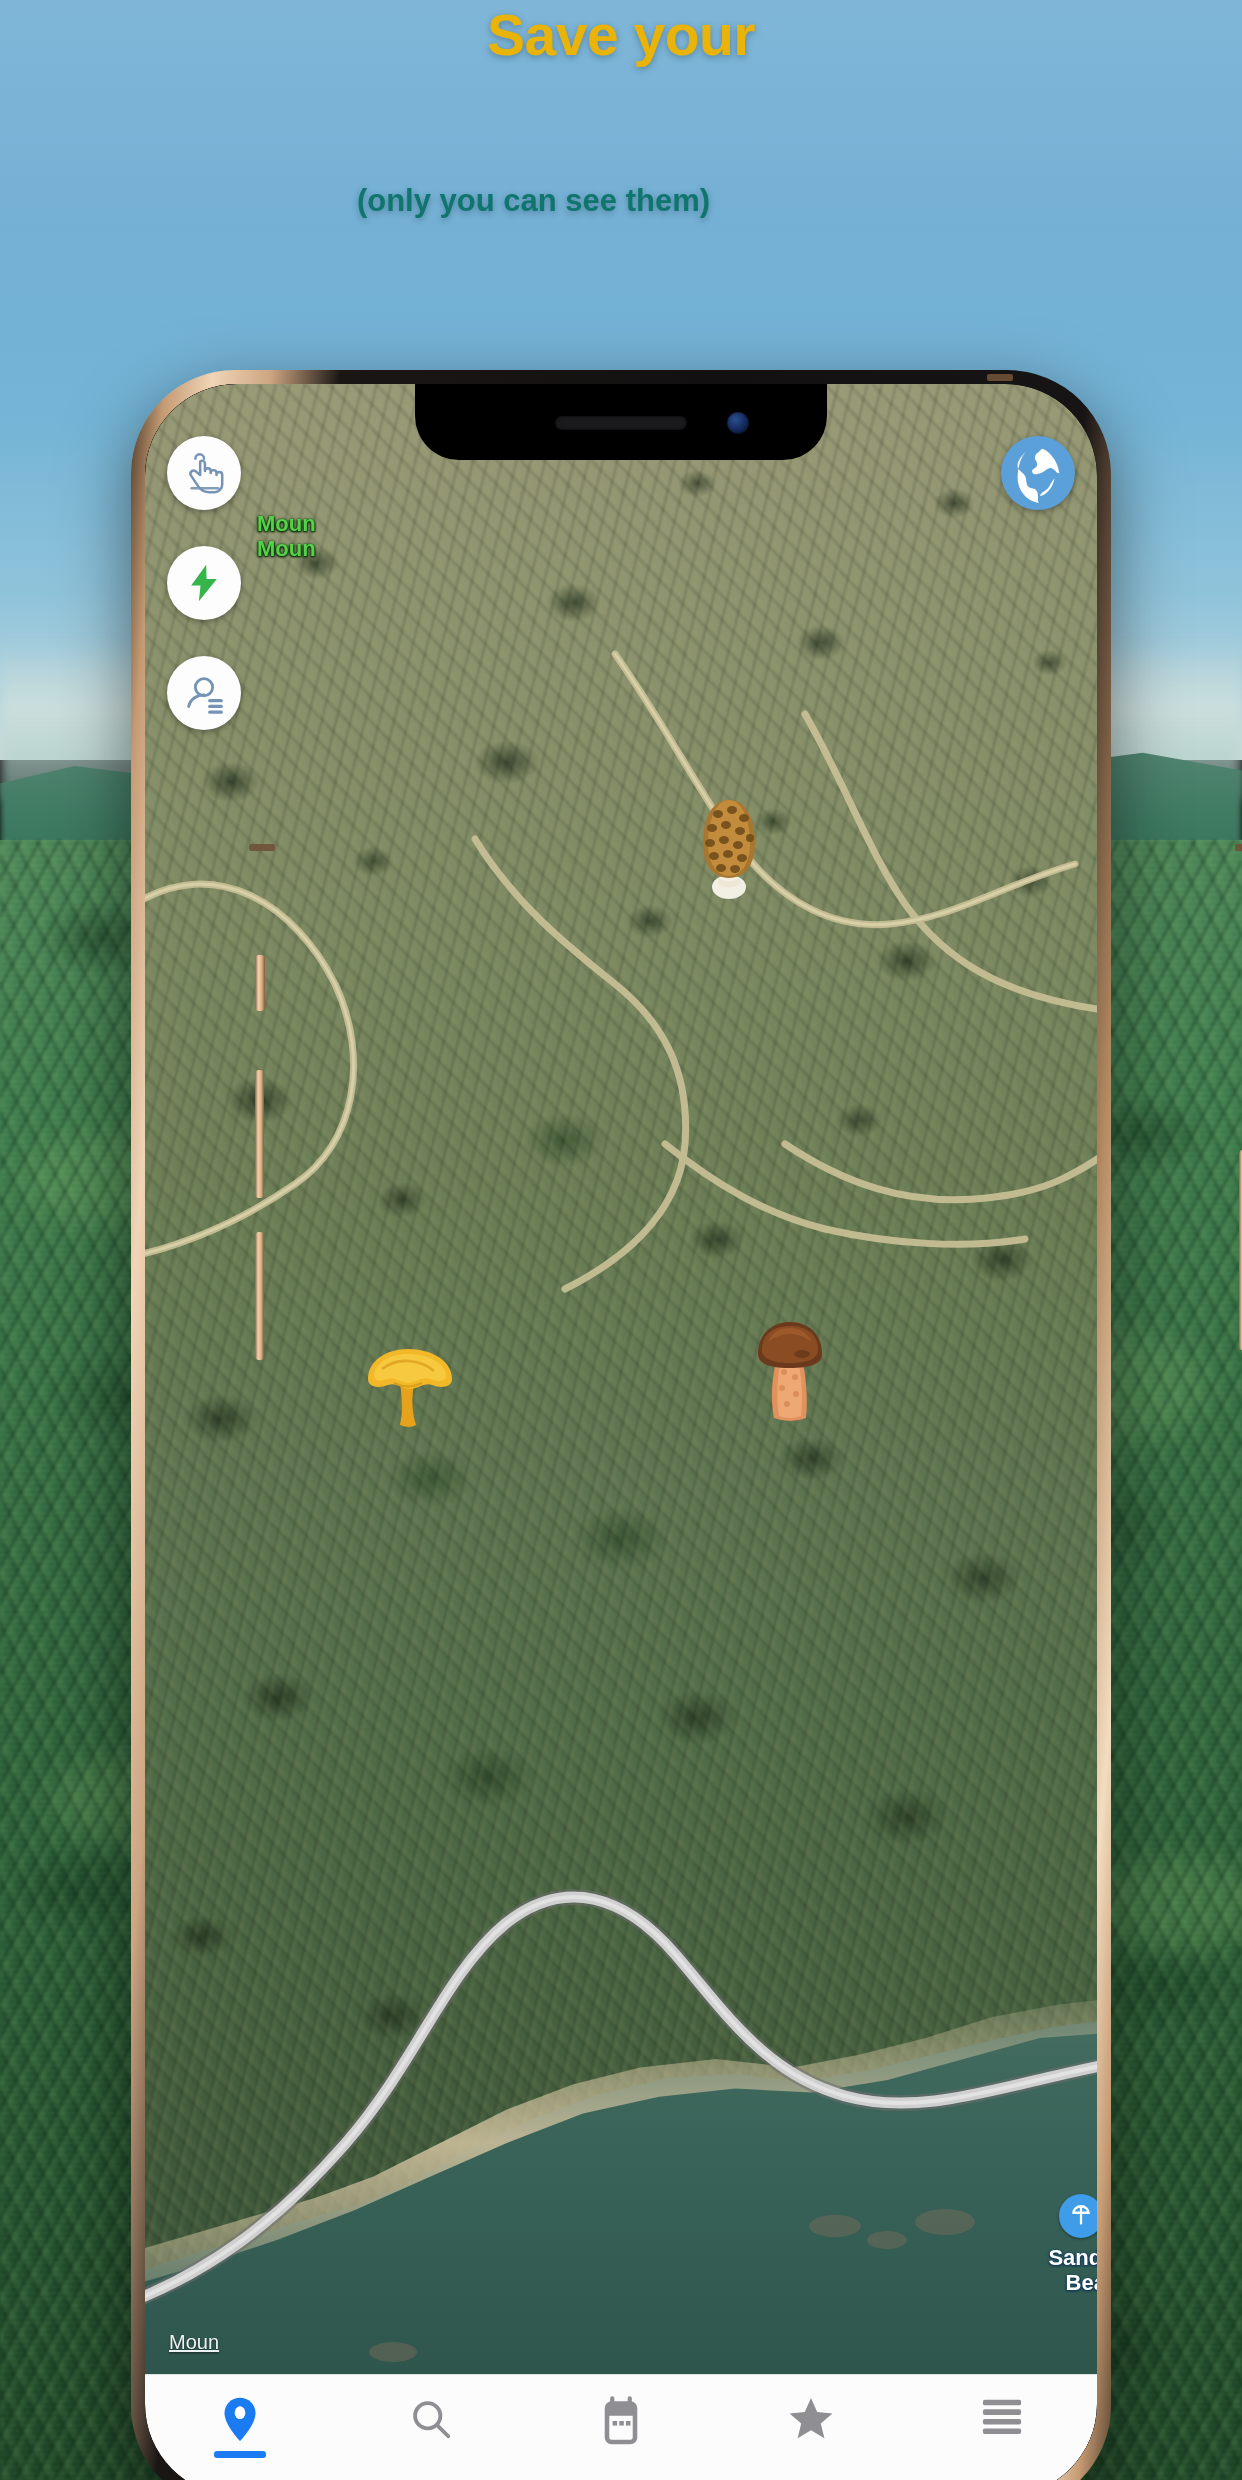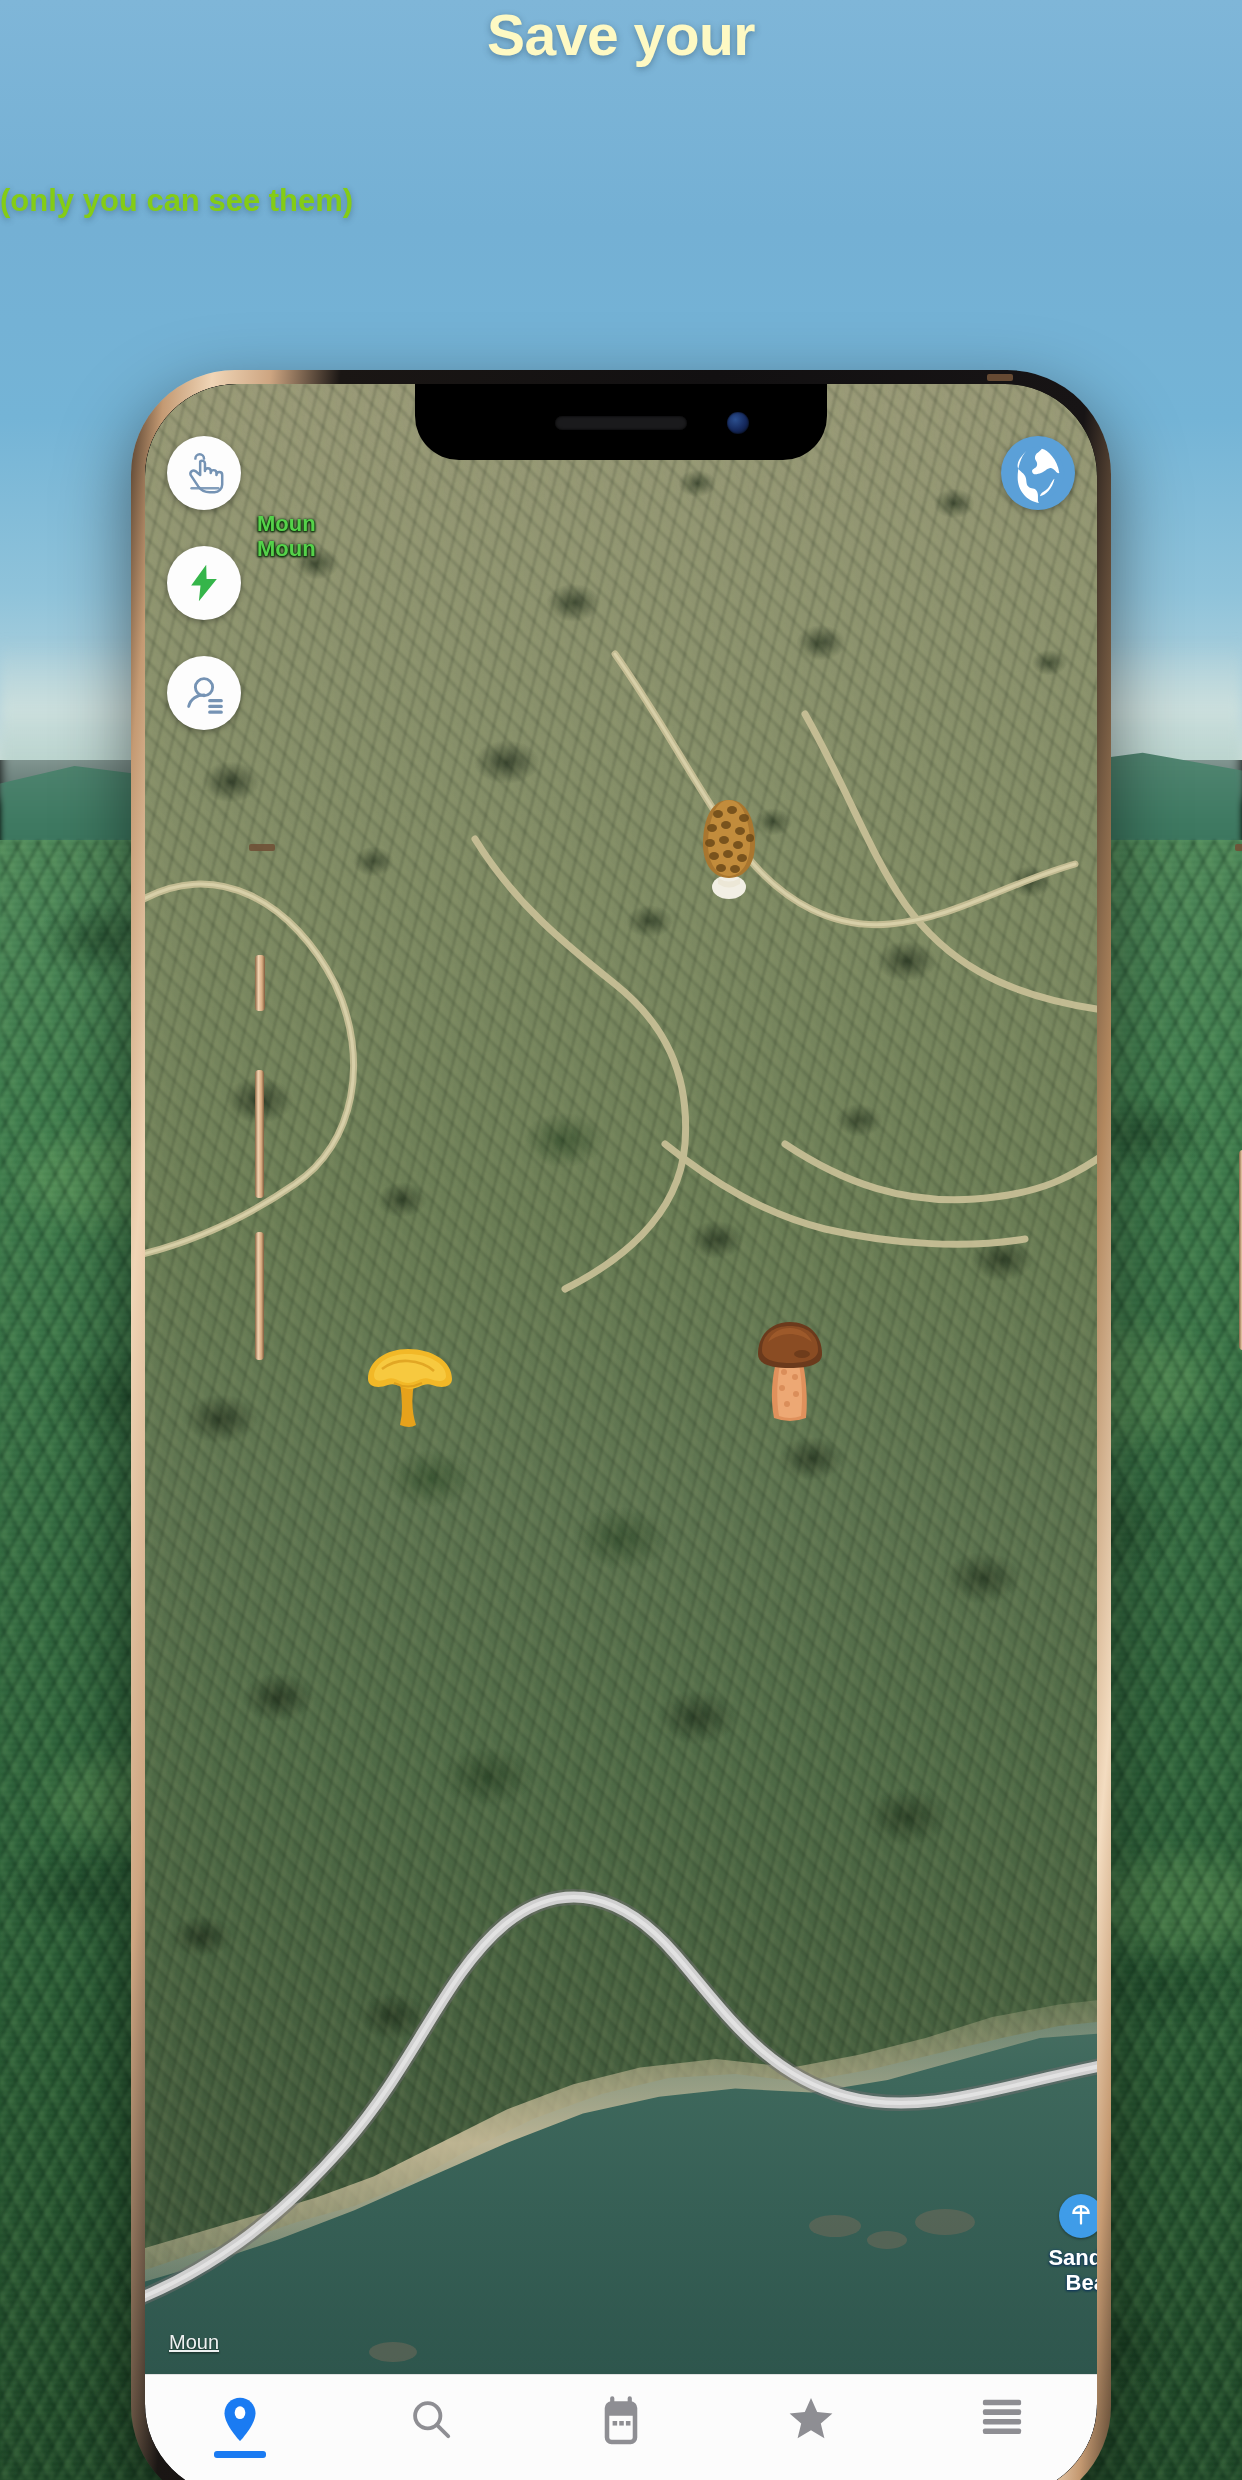--- a/index.html
+++ b/index.html
@@ -54,29 +54,29 @@
     opacity:.95;
   }
   #bg .forest .brightpatch {
     position:absolute; background:rgba(150,205,125,.22);
     border-radius:50%; filter:blur(14px);
   }
 
   
   .headline {
     position:absolute; left:0; top:4px; width:1242px;
-    text-align:center; color:#fef9c3;
+    text-align:center; color:#eab308;
     font-weight:bold; font-size:57px; line-height:1.12;
     letter-spacing:-.5px;
     text-shadow:0 2px 7px rgba(40,70,95,.45);
     z-index:30;
   }
   .subhead {
     position:absolute; left:0; top:183px; width:1067px;
-    text-align:left; color:#84cc16;
+    text-align:center; color:#0f766e;
     font-weight:bold; font-size:31px;
     text-shadow:0 2px 6px rgba(40,70,95,.45);
     z-index:30;
   }
 
   
   #phone {
     position:absolute; left:131px; top:370px;
     width:980px; height:2140px;
     border-radius:104px;

